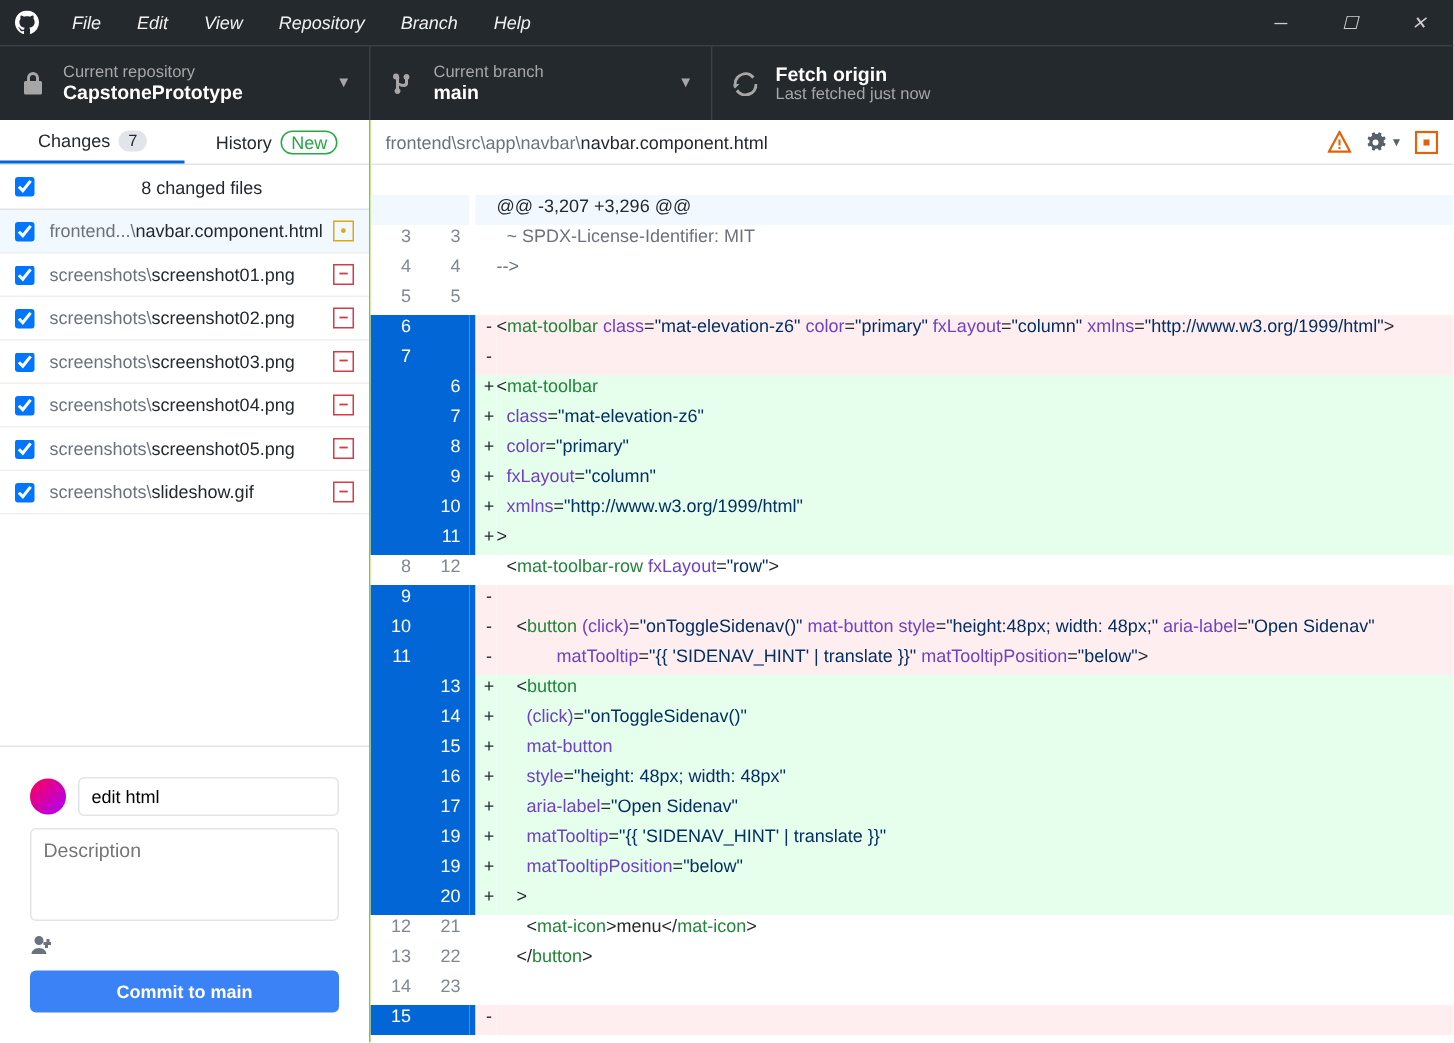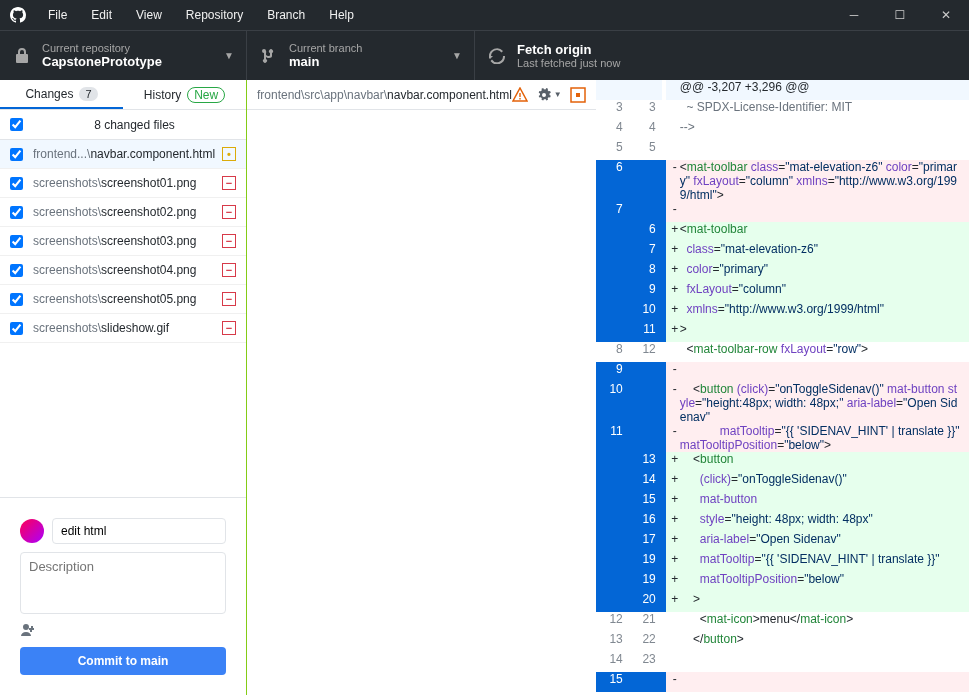--- a/index.html
+++ b/index.html
@@ -1,17 +1,17 @@
 <!DOCTYPE html>
 <html><head>
 <meta charset="utf-8">
 <style>
 * { margin: 0; padding: 0; box-sizing: border-box; font-family: -apple-system, BlinkMacSystemFont, "Segoe UI", Helvetica, Arial, sans-serif; }
 body { width: 969px; height: 695px; overflow: hidden; background: #fff; font-size: 12px; color: #24292e; }
-.titlebar { height: 30px; background: #24292e; color: #fff; display: flex; align-items: center; padding-left: 10px; }
+.titlebar { height: 30px; background: #24292e; color: #fff; display: flex; align-items: center; padding-left: 10px; font-style: italic; }
 .titlebar .gh-icon { width: 16px; height: 16px; margin-right: 12px; }
 .menu { display: flex; gap: 4px; }
 .menu-item { padding: 4px 10px; font-size: 12px; color: #f0f0f0; cursor: default; }
 .win-controls { margin-left: auto; display: flex; }
 .win-btn { width: 46px; height: 30px; display: flex; align-items: center; justify-content: center; color: #ccc; }
 .toolbar { height: 50px; background: #24292e; border-top: 1px solid #3a3f45; display: flex; color: #fff; }
 .tool-seg { display: flex; align-items: center; padding: 0 14px; border-right: 1px solid #3a3f45; position: relative; }
 .tool-seg.repo { width: 247px; }
 .tool-seg.branch { width: 228px; }
 .tool-seg .icon { width: 16px; margin-right: 12px; color: #a6a6a6; }
@@ -36,21 +36,21 @@
 .file-row .status { width: 14px; height: 14px; display: flex; align-items: center; justify-content: center; font-size: 11px; font-weight: bold; }
 .status.modified { border: 1px solid #dbab09; color: #dbab09; }
 .status.deleted { border: 1px solid #d73a49; color: #d73a49; }
 .commit-box { border-top: 1px solid #e1e4e8; padding: 20px; }
 .commit-row { display: flex; align-items: center; gap: 8px; margin-bottom: 8px; }
 .avatar { width: 24px; height: 24px; border-radius: 50%; background: linear-gradient(135deg,#f05,#a0f); }
 .commit-row input { flex: 1; height: 26px; border: 1px solid #e1e4e8; border-radius: 4px; padding: 0 8px; font-size: 12px; }
 .desc-box { width: 100%; height: 62px; border: 1px solid #e1e4e8; border-radius: 4px; padding: 6px 8px; font-size: 13px; resize: none; color: #6a737d; }
 .coauthor { height: 26px; display: flex; align-items: center; color: #6a737d; font-size: 15px; padding: 4px 0; }
 .commit-btn { width: 100%; height: 28px; background: #3b82f6; color: #fff; border: none; border-radius: 4px; font-size: 12px; font-weight: 600; margin-top: 4px; }
-.content { flex: 1; display: flex; flex-direction: row; }
+.content { flex: 1; display: flex; flex-direction: column; gap: 20px; }
 .path-bar { height: 30px; display: flex; align-items: center; padding: 0 10px; border-bottom: 1px solid #e1e4e8; font-size: 12px; }
 .path-bar .dim { color: #6a737d; }
 .path-bar .icons { margin-left: auto; display: flex; gap: 8px; align-items: center; }
 .diff { flex: 1; overflow: auto; font-family: "SFMono-Regular", Consolas, monospace; font-size: 12px; }
 .diff-row { display: flex; min-height: 20px; }
 .ln { width: 33px; text-align: right; padding-right: 6px; color: #808891; background: #fff; user-select: none; flex-shrink: 0; }
 .ln.blue { background: #0366d6; color: #fff; }
 .gutter { width: 4px; background: #fff; flex-shrink: 0; }
 .gutter.blue { background: #0366d6; }
 .sign { width: 14px; text-align: center; flex-shrink: 0; padding-left: 4px; }

